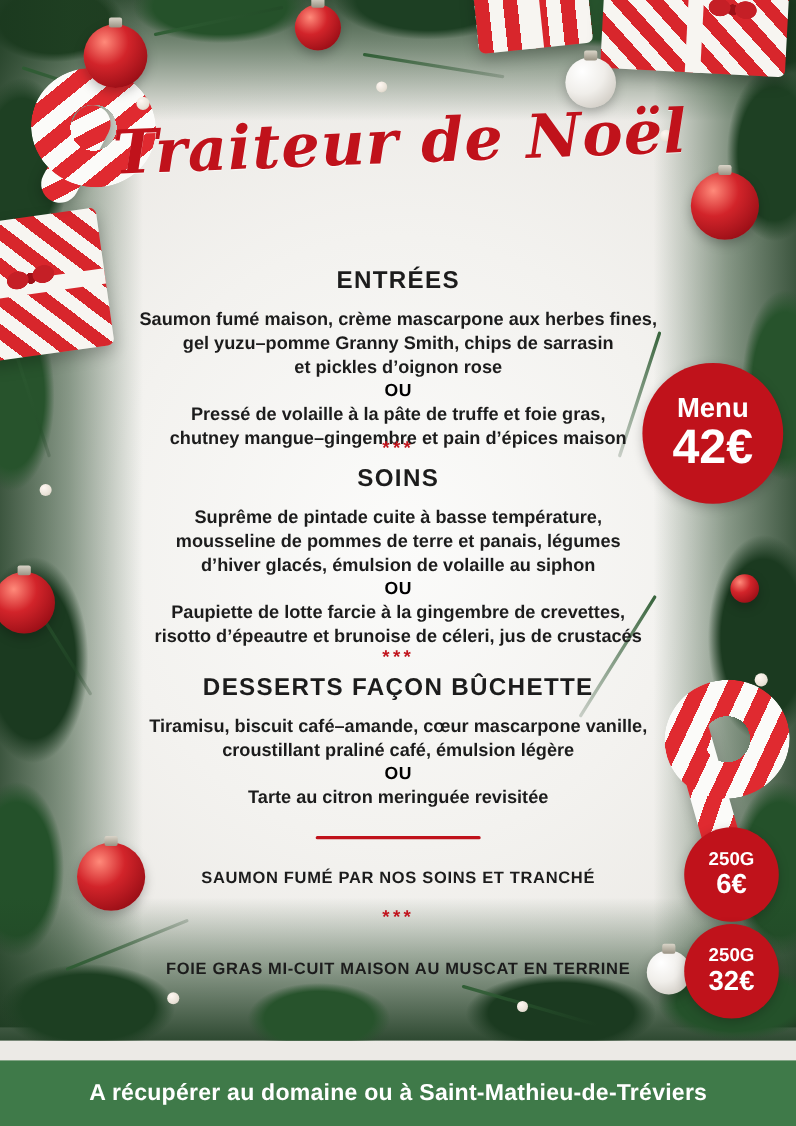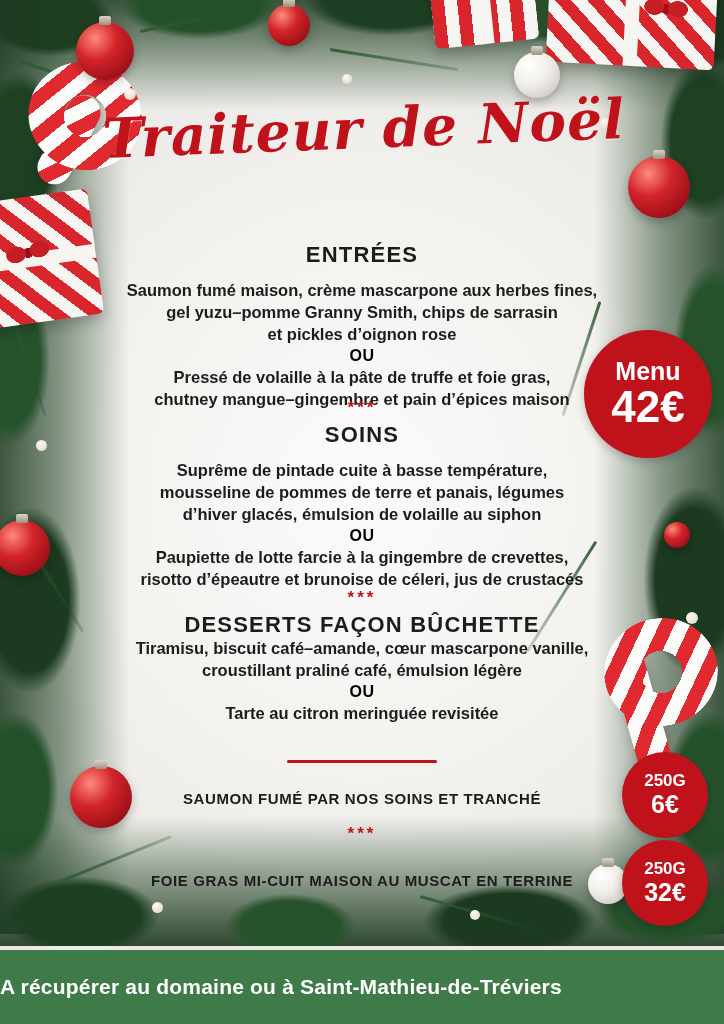--- a/index.html
+++ b/index.html
@@ -263,25 +263,25 @@
   }
   .badge-s1 { top: 752px; }
   .badge-s2 { top: 840px; }
   .badge-small .l1 { font-size: 17px; font-weight: 700; line-height: 1.1; }
   .badge-small .l2 { font-size: 25px; font-weight: 700; line-height: 1.1; }
 
   
   .footer {
     position: absolute;
     left: 0; right: 0; bottom: 0;
-    height: 74px;
+    height: 60px;
     background: #3f7a49;
     display: flex;
     align-items: center;
-    justify-content: flex-start;
+    justify-content: center;
     z-index: 9;
   }
   .footer span {
     color: #ffffff;
     font-size: 21px;
     font-weight: 700;
     letter-spacing: 0.2px;
   }
 </style>
 </head>
@@ -378,21 +378,21 @@
 d’hiver glacés, émulsion de volaille au siphon</p>
       <p class="ou">OU</p>
       <p class="dish" style="white-space:pre-line;">Paupiette de lotte farcie à la gingembre de crevettes,
 risotto d’épeautre et brunoise de céleri, jus de crustacés</p>
     </div>
 
     <p class="stars block" style="top:588px;">***</p>
 
     <div class="block" style="top:612px;">
       <h2 class="section-head">DESSERTS FAÇON BÛCHETTE</h2>
-      <p class="dish" style="margin-top:0; white-space:pre-line;">Tiramisu, biscuit café–amande, cœur mascarpone vanille,
+      <p class="dish" style="margin-top:12px; white-space:pre-line;">Tiramisu, biscuit café–amande, cœur mascarpone vanille,
 croustillant praliné café, émulsion légère</p>
       <p class="ou">OU</p>
       <p class="dish" style="white-space:pre-line;">Tarte au citron meringuée revisitée</p>
     </div>
 
     <div class="block" style="top:760px;">
       <div class="divider"></div>
     </div>
 
     <p class="extra block" style="top:790px;">SAUMON FUMÉ PAR NOS SOINS ET TRANCHÉ</p>

